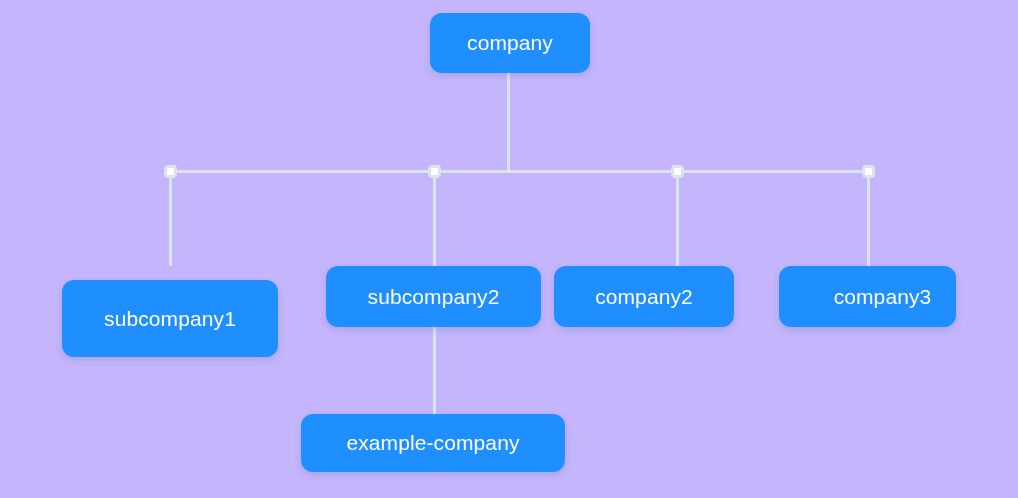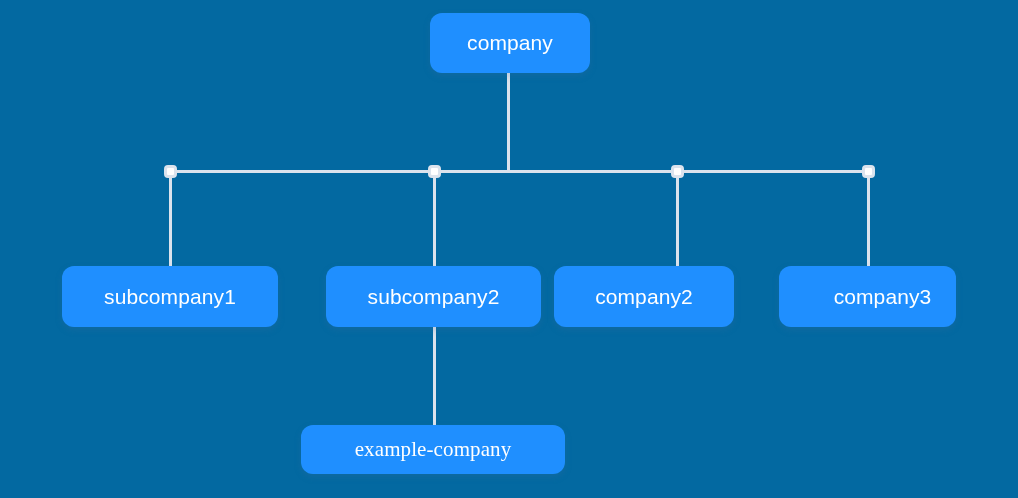--- a/index.html
+++ b/index.html
@@ -8,21 +8,21 @@
     padding: 0;
     background: #ffffff;
   }
   body {
     font-family: "Liberation Sans", sans-serif;
   }
   #canvas {
     position: relative;
     width: 1018px;
     height: 498px;
-    background: #0369a1;
+    background: #c4b5fd;
     overflow: hidden;
   }
 
   
   .conn {
     position: absolute;
     background: #dbe3ed;
   }
   .conn-v { width: 3px; }
   .conn-h { height: 3px; }
@@ -73,23 +73,23 @@
 
   <div class="conn conn-v" style="left:433px; top:327px; height:98px;"></div>
 
   <div class="junction" style="left:164px; top:165px;"></div>
   <div class="junction" style="left:428px; top:165px;"></div>
   <div class="junction" style="left:671px; top:165px;"></div>
   <div class="junction" style="left:862px; top:165px;"></div>
 
   <div class="node" style="left:430px; top:13px; width:160px; height:60px;">company</div>
 
-  <div class="node" style="left:62px; top:266px; width:216px; height:61px;">subcompany1</div>
+  <div class="node" style="left:62px; top:280px; width:216px; height:77px;">subcompany1</div>
 
   <div class="node" style="left:326px; top:266px; width:215px; height:61px;">subcompany2</div>
 
   <div class="node" style="left:554px; top:266px; width:180px; height:61px;">company2</div>
 
   <div class="node" style="left:779px; top:266px; width:177px; height:61px;padding-left:30px;">company3</div>
 
-  <div class="node" style="left:301px; top:425px; width:264px; height:49px;font-family:Liberation Serif, serif;">example-company</div>
+  <div class="node" style="left:301px; top:414px; width:264px; height:58px;">example-company</div>
 
 </div>
 
 </body></html>

